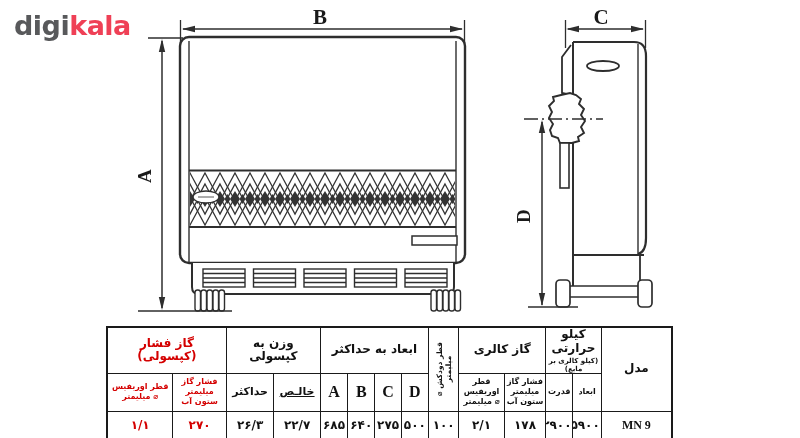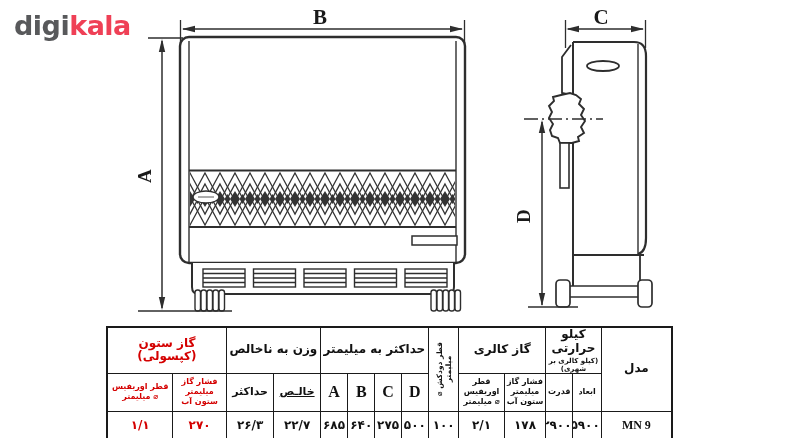--- a/index.html
+++ b/index.html
@@ -200,28 +200,28 @@
         <col style="width:27px">
         <col style="width:27px">
       <col style="width:46px">
         <col style="width:47px">
         <col style="width:53px">
         <col style="width:65px">
     </colgroup>
     <tbody>
         <tr class="r1">
       <th rowspan="2">مدل</th>
-      <th colspan="2"><span>کیلو حرارتی</span><span class="note">(کیلو کالری بر شهری)</span></th>
+      <th colspan="2"><span>کیلو حرارتی</span><span class="note">(کیلو کالری بر مایع)</span></th>
       <th colspan="2">گاز کالری</th>
       <th rowspan="2" class="vert">
             <span class="vtext">قطر دودکش ⌀ میلیمتر</span>
           </th>
-      <th colspan="4">حداکثر به میلیمتر</th>
-      <th colspan="2">وزن به ناخالص</th>
-      <th colspan="2" class="red">گاز ستون (کپسولی)</th>
+      <th colspan="4">ابعاد به حداکثر</th>
+      <th colspan="2">وزن به کپسولی</th>
+      <th colspan="2" class="red">گاز فشار (کپسولی)</th>
     </tr>
     <tr class="r2">
       <th class="small">ابعاد</th>
       <th class="small">قدرت</th>
       <th class="small">فشار گاز میلیمتر ستون آب</th>
       <th class="small">قطر اوریفیس ⌀ میلیمتر</th>
       <th class="dimhdr">D</th>
       <th class="dimhdr">C</th>
       <th class="dimhdr">B</th>
       <th class="dimhdr">A</th>

